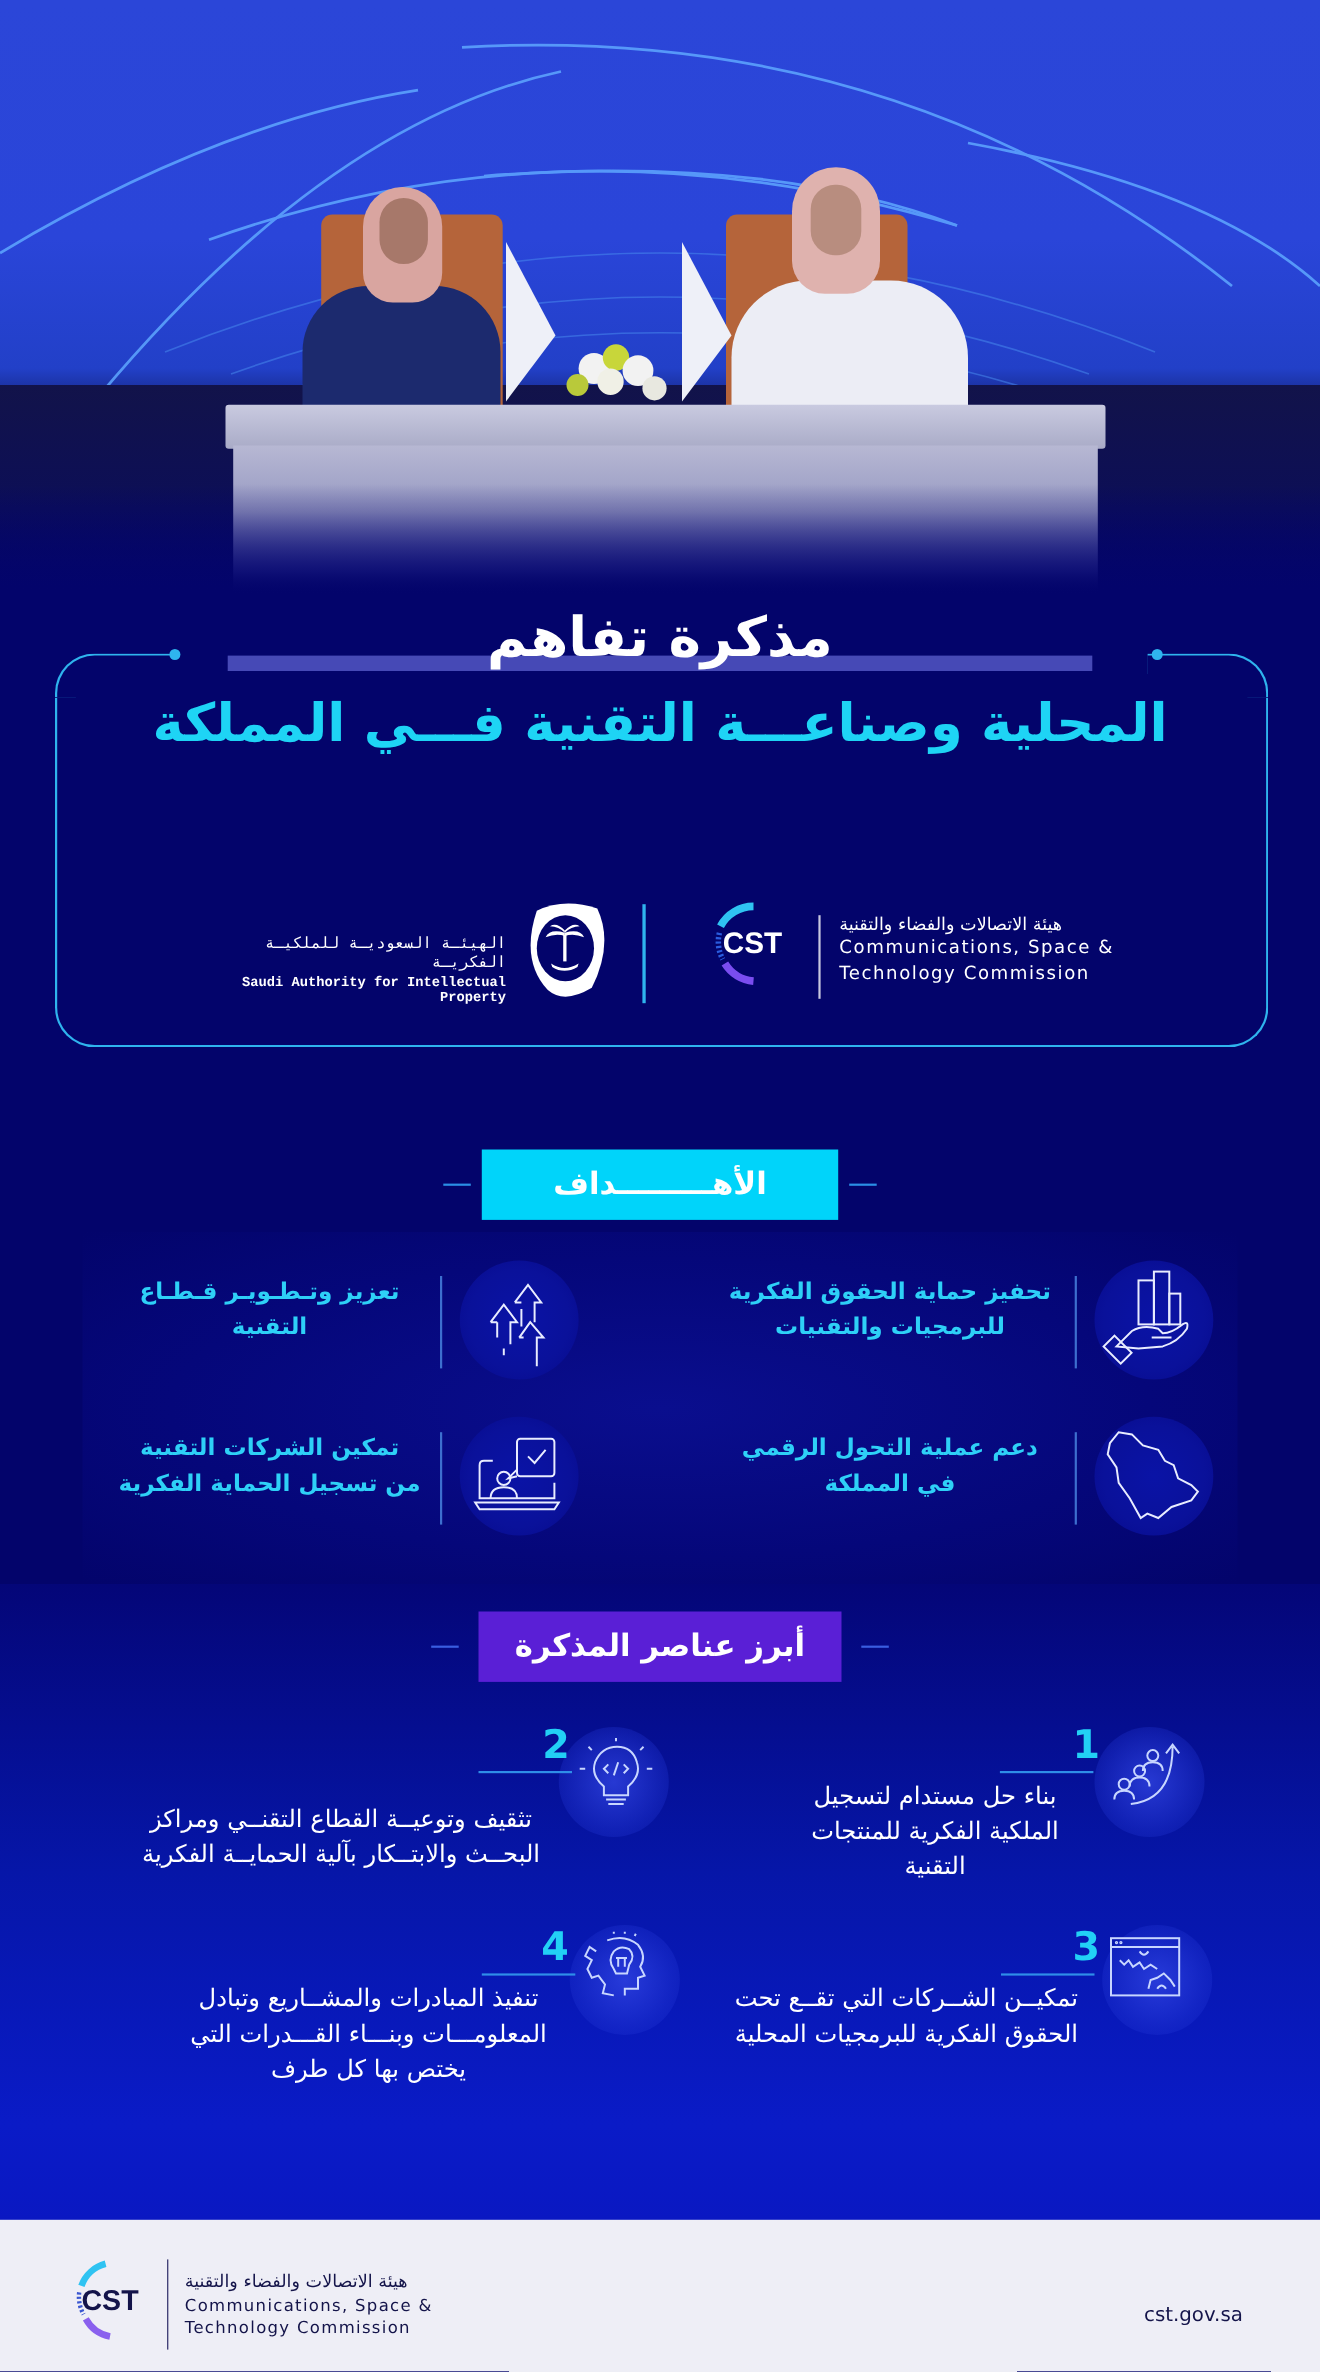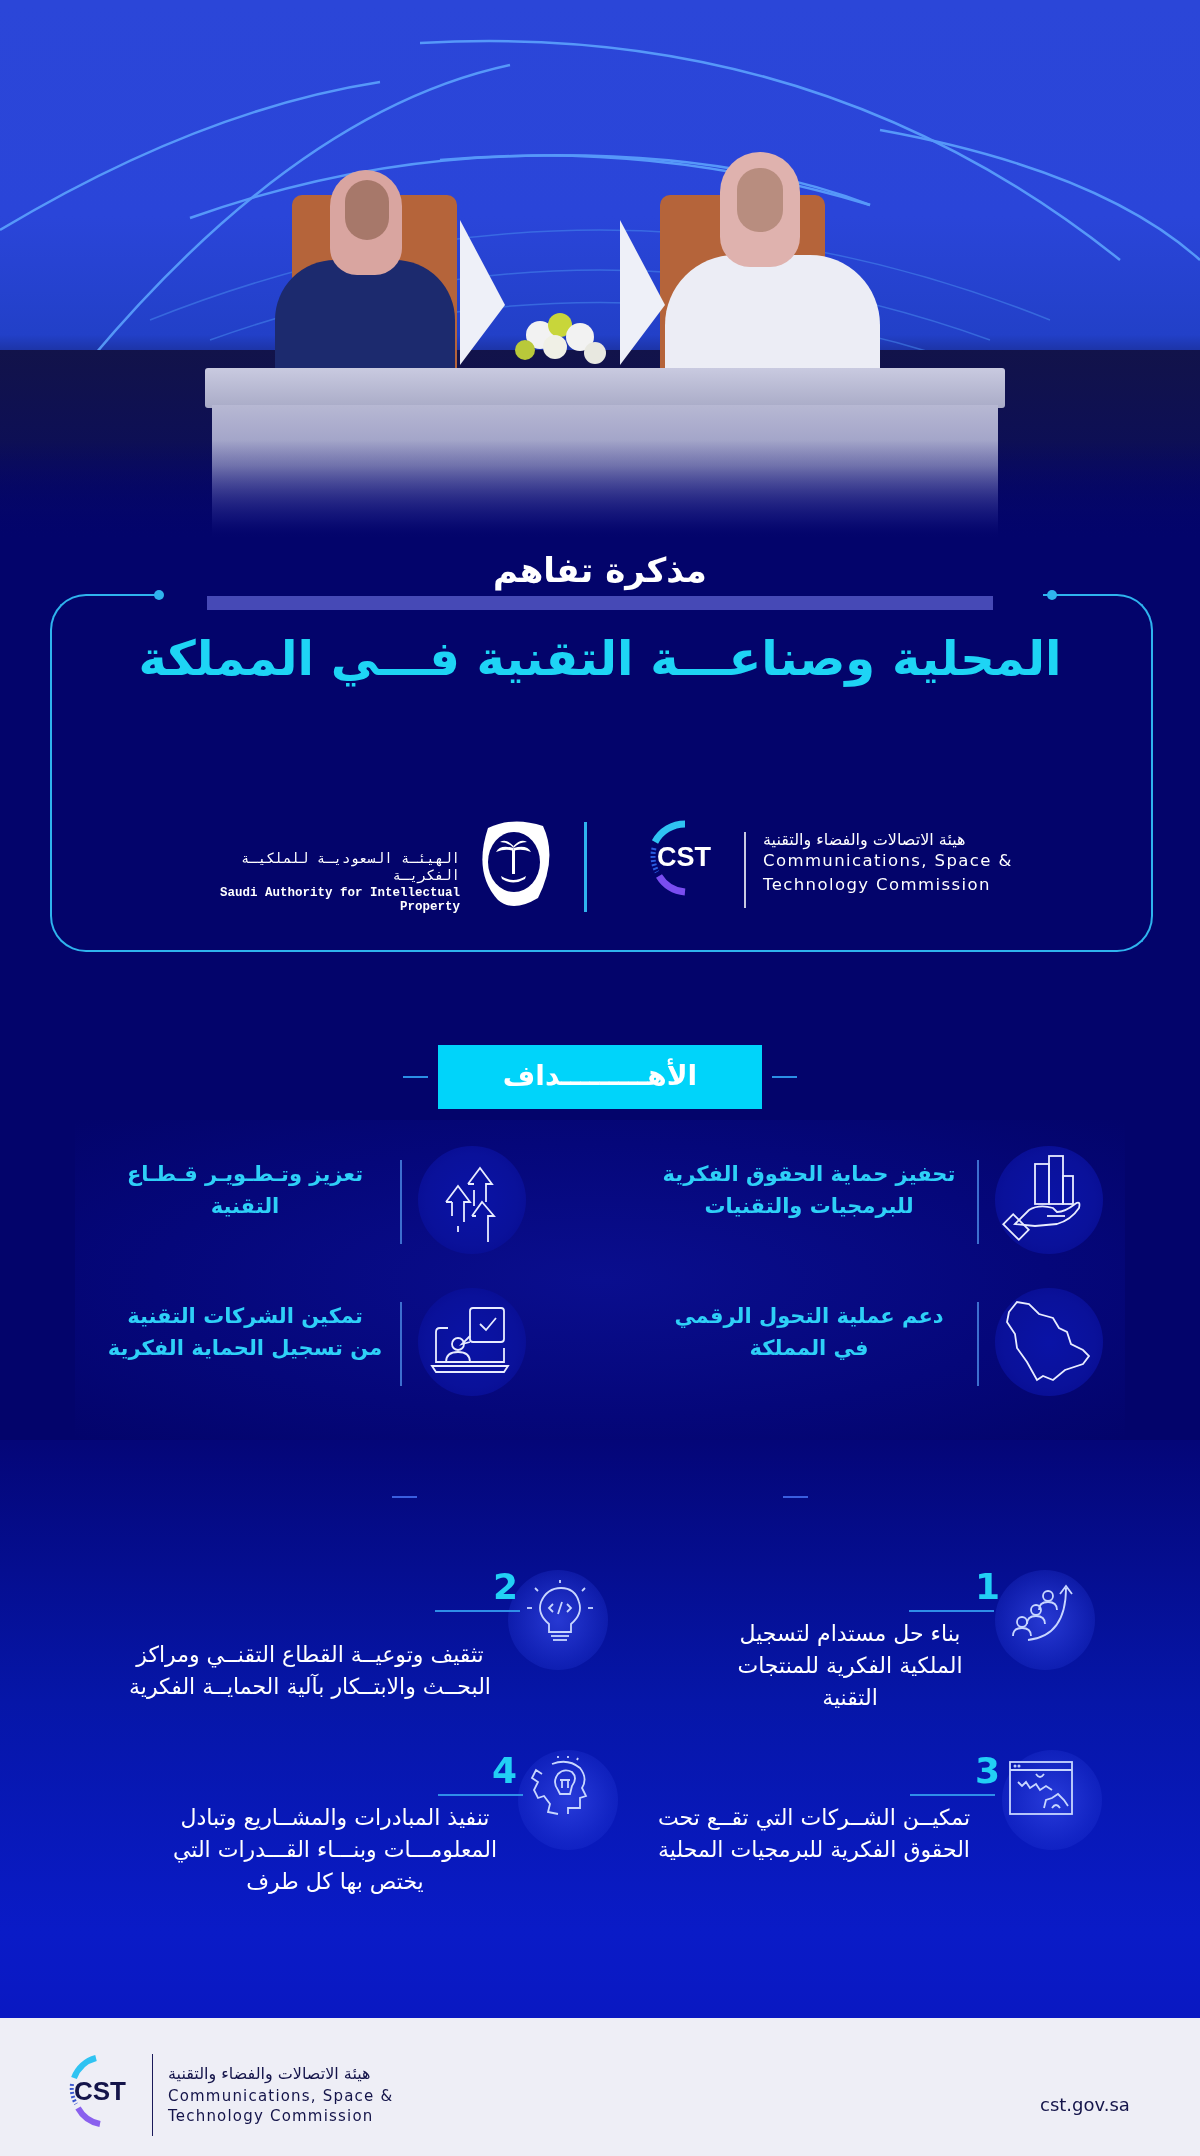--- a/index.html
+++ b/index.html
@@ -39,21 +39,21 @@
   .chair { position: absolute; background: #b5643a; border-radius: 10px 10px 0 0; }
   .fade-bottom {
     position: absolute; left: 0; top: 440px; width: 1200px; height: 100px;
     background: linear-gradient(180deg, rgba(3,4,107,0), #03046b);
   }
 
   
   .title-wrap { position: absolute; left: 0; top: 540px; width: 1200px; }
   .mou-title {
     position: absolute; left: 0; top: 10px; width: 1200px; text-align: center;
-    font-size: 34px; font-weight: bold; color: #ffffff; z-index: 3;
+    font-size: 50px; font-weight: bold; color: #ffffff; z-index: 3;
   }
   .mou-underbar {
     position: absolute; left: 207px; top: 56px; width: 786px; height: 14px;
     background: #4649b6; z-index: 2;
   }
   .frame {
     position: absolute; left: 50px; top: 55px; width: 1103px; height: 357px;
     border: 2px solid #2fb4ee; border-top: none; border-radius: 0 0 36px 36px;
   }
   .frame-top-l, .frame-top-r {
@@ -305,20 +305,21 @@
   <div class="txt" style="left:0; width:300px;">
     <div>تمكين الشركات التقنية</div>
     <div>من تسجيل الحماية الفكرية</div>
   </div>
 </div>
 
 <div class="hl-bg"></div>
 
 <div class="section-head" style="top:1465px;">
   <div class="side-line" style="left:392px; background:#3a5ee0;"></div>
+  <div class="pill rtl" style="left:435px; width:330px; background:#5a1fd6;">أبرز عناصر المذكرة</div>
   <div class="side-line" style="left:783px; background:#3a5ee0;"></div>
 </div>
 
 <div class="hl" style="left:620px; top:1560px;">
   <div class="glow" style="left:375px; top:10px;"></div>
   <svg style="position:absolute; left:388px; top:20px;" width="70" height="70" viewBox="0 0 70 70">
     <g fill="none" stroke="#c8d6ff" stroke-width="1.8">
       <circle cx="14" cy="42" r="5"></circle>
         <path d="M 5 56 Q 5 48 14 48 Q 23 48 23 56"></path>
       <circle cx="28" cy="30" r="5"></circle>
@@ -371,21 +372,21 @@
       <circle cx="7" cy="6" r="0.6"></circle>
         <circle cx="11" cy="6" r="0.6"></circle>
       <path d="M 10 22 L 14 26 L 18 22 L 22 28 L 28 24 L 32 30 L 38 26 L 44 30"></path>
       <path d="M 28 14 Q 32 20 36 14"></path>
       <path d="M 36 48 L 38 40 L 44 38 L 50 34 L 56 40 L 60 46"></path>
       <path d="M 44 48 Q 48 42 52 48"></path>
     </g>
   </svg>
   <div class="num" style="left:355px; top:0px;">3</div>
   <div class="numline" style="left:290px; top:44px; width:85px;"></div>
-  <div class="body" style="left:9px; width:370px; top:52px;">
+  <div class="body" style="left:19px; width:370px; top:52px;">
     <div>تمكيــن الشــركات التي تقــع تحت</div>
     <div>الحقوق الفكرية للبرمجيات المحلية</div>
   </div>
 </div>
 
 <div class="hl" style="left:140px; top:1750px;">
   <div class="glow" style="left:378px; top:0px;"></div>
   <svg style="position:absolute; left:388px; top:6px;" width="62" height="64" viewBox="0 0 62 64">
     <g fill="none" stroke="#c8d6ff" stroke-width="1.8">
       <path d="M 14 18 L 8 14 L 4 22 L 10 26 L 6 34 L 10 42 L 16 40 L 22 48 L 20 56 L 30 58"></path>

